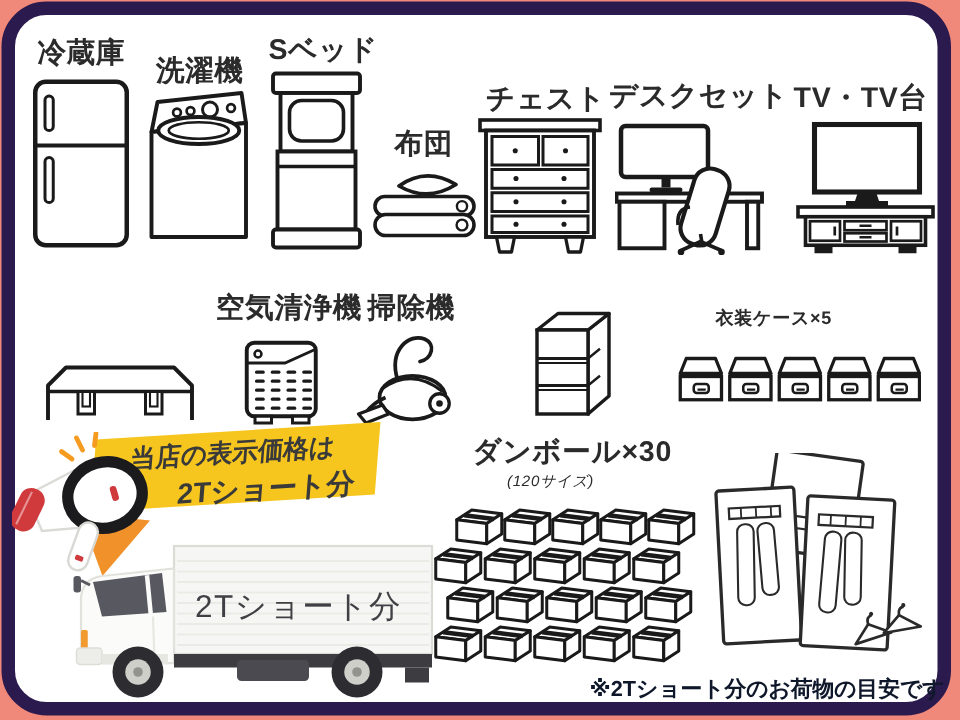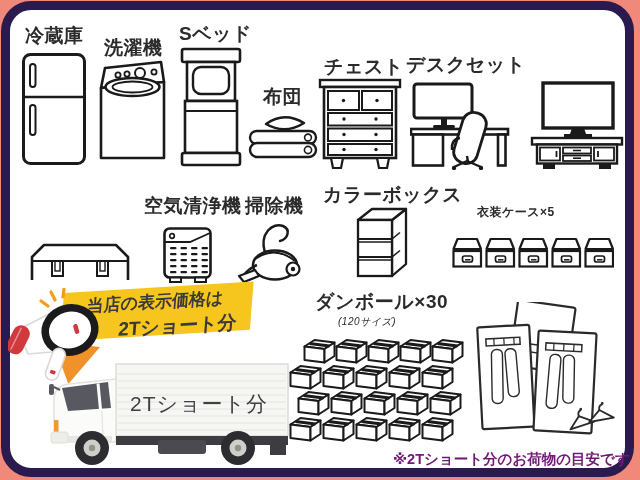--- a/index.html
+++ b/index.html
@@ -40,36 +40,37 @@
   }
   .megaphone{z-index:3;}
   .truck-svg{z-index:4;}
   .truck-label{
     position:absolute;left:130px;top:390px;width:118px;
     font-size:21px;font-weight:500;color:#3f3f44;text-align:center;
     letter-spacing:1px;white-space:nowrap;z-index:5;
   }
   .footnote{
     position:absolute;left:393px;top:450px;
-    font-size:14.5px;font-weight:600;color:#701a75;white-space:nowrap;z-index:5;
+    font-size:14.5px;font-weight:600;color:#0f172a;white-space:nowrap;z-index:5;
   }
 </style>
 </head>
 <body>
 
 <div class="stage">
   <div class="frame"></div>
   <div class="content">
 
     <div class="lbl fs19" style="left:25px;top:26px">冷蔵庫</div>
     <div class="lbl fs19" style="left:104px;top:38px">洗濯機</div>
     <div class="lbl fs19" style="left:179px;top:24px">Sベッド</div>
     <div class="lbl fs19" style="left:263px;top:87px">布団</div>
     <div class="lbl fs19" style="left:406px;top:55px">デスクセット</div>
     <div class="lbl fs19" style="left:324px;top:57px">チェスト</div>
+    <div class="lbl fs19" style="left:529px;top:56px">TV・TV台</div>
 
     <svg class="icon" style="left:21px;top:52px" width="66" height="114" viewBox="0 0 66 114">
       <rect x="2.5" y="2.5" width="61" height="109" rx="7" fill="#fff" stroke="#1a1a1a" stroke-width="3"></rect>
       <line x1="2.5" y1="45" x2="63.5" y2="45" stroke="#1a1a1a" stroke-width="2.6"></line>
       <rect x="9" y="12" width="5.5" height="23" rx="2.7" fill="#fff" stroke="#1a1a1a" stroke-width="2"></rect>
       <rect x="9" y="53" width="5.5" height="30" rx="2.7" fill="#fff" stroke="#1a1a1a" stroke-width="2"></rect>
     </svg>
 
     <svg class="icon" style="left:96px;top:58px" width="74" height="104" viewBox="0 0 74 104">
       <polygon points="9,10 65,4 68,24 5,30" fill="#fff" stroke="#1a1a1a" stroke-width="2.6" stroke-linejoin="round"></polygon>
@@ -149,21 +150,20 @@
       <rect x="35" y="66.5" width="28" height="6" fill="#fff" stroke="#1a1a1a" stroke-width="1.8"></rect>
       <line x1="45" y1="69.5" x2="53" y2="69.5" stroke="#1a1a1a" stroke-width="1.6"></line>
       <rect x="35" y="74.5" width="28" height="5.5" fill="#fff" stroke="#1a1a1a" stroke-width="1.8"></rect>
       <line x1="45" y1="77.2" x2="53" y2="77.2" stroke="#1a1a1a" stroke-width="1.6"></line>
       <rect x="15" y="82.5" width="12" height="5.5" fill="#1a1a1a"></rect>
       <rect x="71" y="82.5" width="12" height="5.5" fill="#1a1a1a"></rect>
     </svg>
 
     <div class="lbl fs19" style="left:144px;top:196px">空気清浄機</div>
     <div class="lbl fs19" style="left:245px;top:196px">掃除機</div>
-    <div class="lbl fs19" style="left:323px;top:185px">カラーボックス</div>
     <div class="lbl fs18" style="left:477px;top:206px">衣装ケース×5</div>
 
     <svg class="icon" style="left:30px;top:242px" width="100" height="40" viewBox="0 0 100 40">
       <path d="M2,38 L2,15 L14,3 L86,3 L98,15 L98,38" fill="#fff" stroke="#1a1a1a" stroke-width="2.6" stroke-linejoin="round"></path>
       <line x1="2" y1="19" x2="98" y2="19" stroke="#1a1a1a" stroke-width="2.2"></line>
       <rect x="22" y="19" width="11" height="15" fill="#fff" stroke="#1a1a1a" stroke-width="2"></rect>
       <rect x="25" y="19" width="5" height="10" fill="none" stroke="#1a1a1a" stroke-width="1.4"></rect>
       <rect x="67" y="19" width="11" height="15" fill="#fff" stroke="#1a1a1a" stroke-width="2"></rect>
       <rect x="70" y="19" width="5" height="10" fill="none" stroke="#1a1a1a" stroke-width="1.4"></rect>
     </svg>

